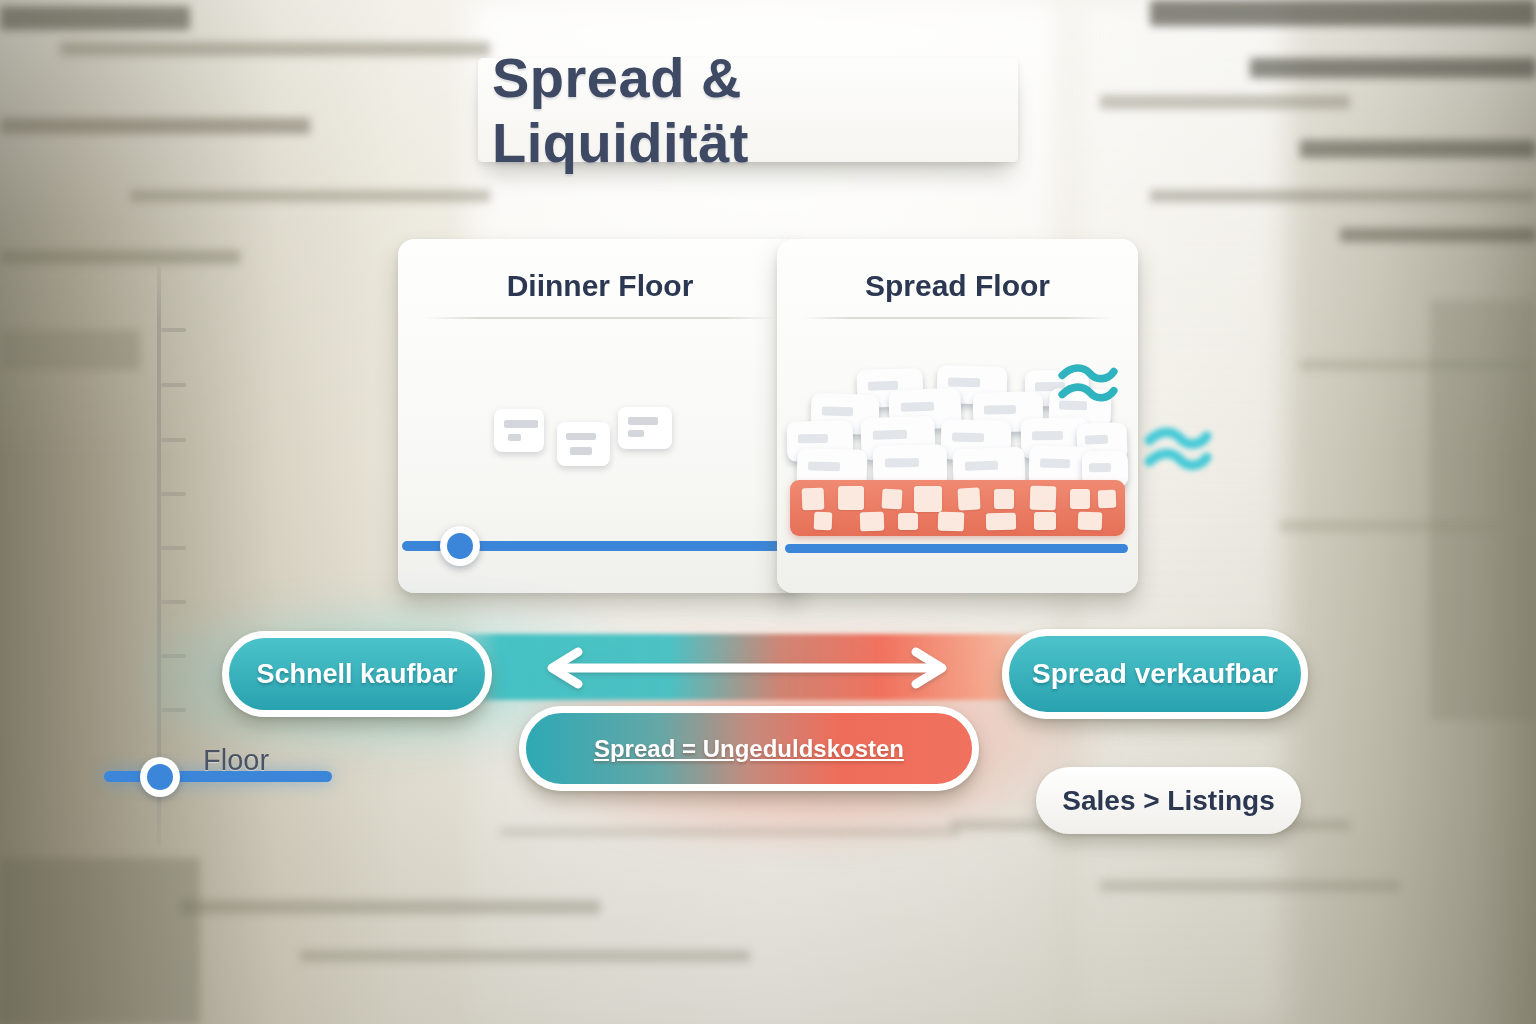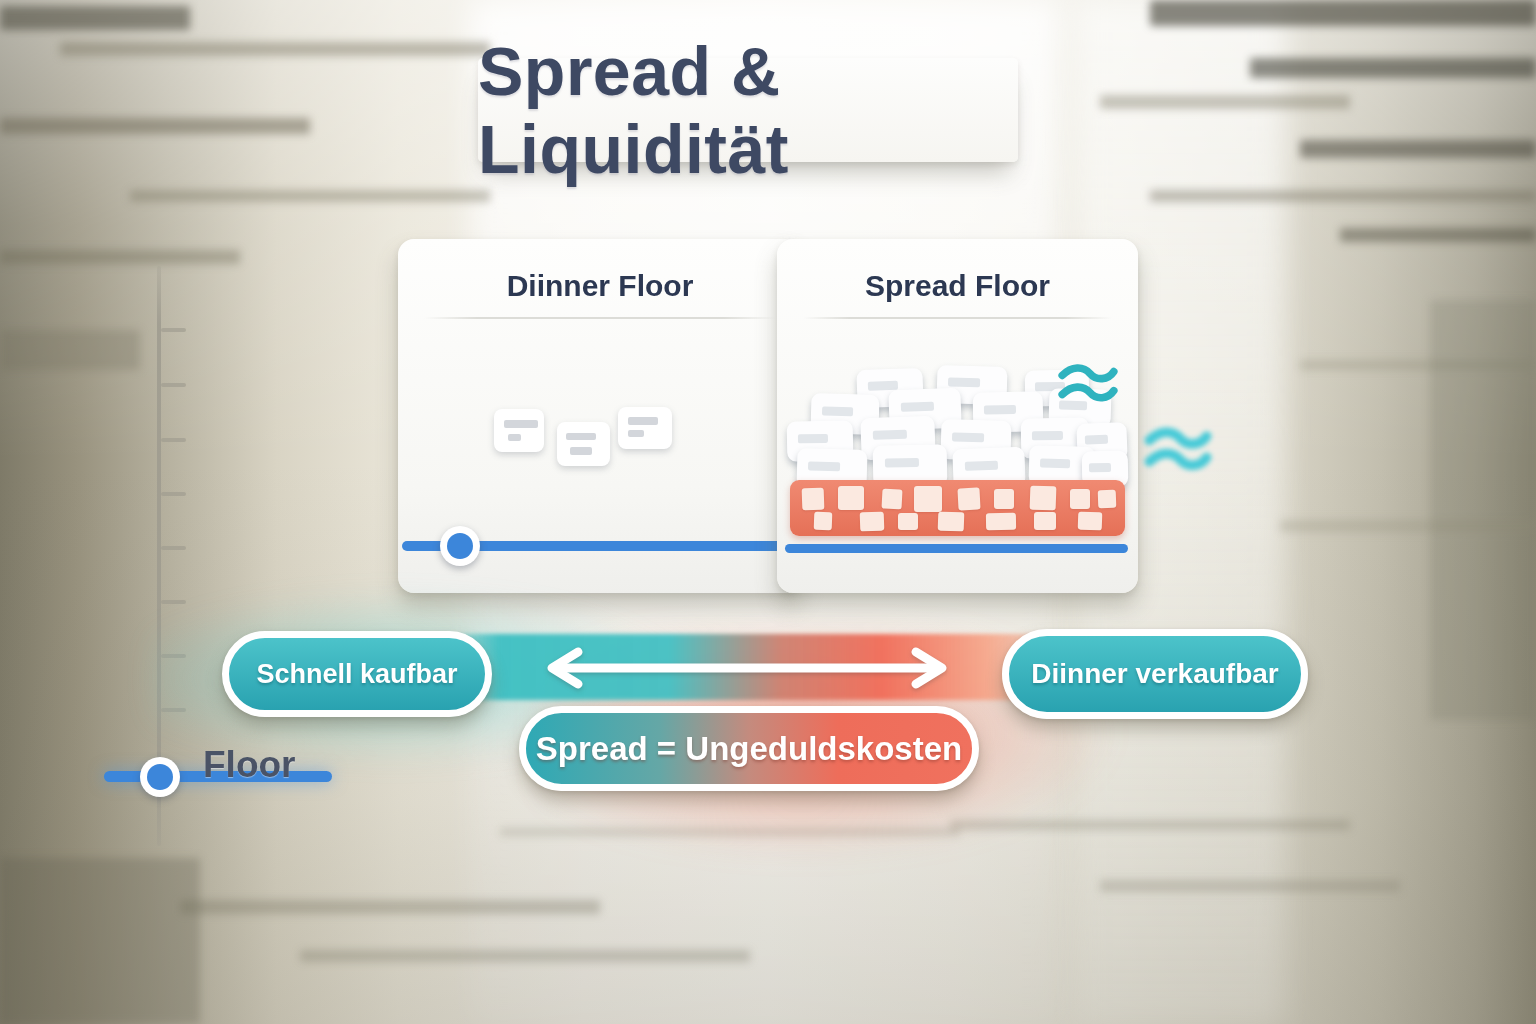--- a/index.html
+++ b/index.html
@@ -38,21 +38,21 @@
   .tick{position:absolute;left:161px;width:25px;height:4px;background:rgba(158,155,143,.65);border-radius:2px;}
 
   
   .banner{
     position:absolute;left:478px;top:58px;width:540px;height:104px;border-radius:5px;
     background:linear-gradient(180deg,#fdfdfc,#f6f5f1);
     box-shadow:0 18px 22px -8px rgba(80,78,64,.30), 0 3px 6px rgba(80,78,64,.12);
     display:flex;align-items:center;justify-content:center;
   }
   .banner h1{
-    margin:0;font-size:68px;font-weight:600;letter-spacing:.5px;
+    margin:14px;font-size:56px;font-weight:600;letter-spacing:.5px;
     color:var(--title-ink,#3e4963);
     text-shadow:0 2px 2px rgba(130,130,150,.25);
   }
 
   
   .card{
     position:absolute;top:239px;height:354px;border-radius:16px;
     background:linear-gradient(180deg,#fefefd 0%,#f7f7f4 70%,#efefec 100%);
     box-shadow:0 14px 22px rgba(100,98,84,.30), 0 3px 6px rgba(100,98,84,.15);
   }
@@ -119,39 +119,40 @@
   .pill{
     position:absolute;display:flex;align-items:center;justify-content:center;
     border:7px solid #fff;border-radius:999px;
     box-shadow:0 10px 16px rgba(110,105,88,.38),0 2px 4px rgba(110,105,88,.25);
     font-weight:700;color:#fff;white-space:nowrap;
   }
   .pill-teal{background:linear-gradient(180deg,#4cc3ca,#29a2b0);text-shadow:0 2px 3px rgba(10,80,90,.40);}
   .pill-buy{left:222px;top:631px;width:256px;height:72px;font-size:27px;text-align:right;}
   .pill-sell{left:1002px;top:629px;width:292px;height:76px;font-size:28px;}
   .pill-spread{
-    left:519px;top:706px;width:446px;height:71px;font-size:33px;
+    left:519px;top:706px;width:446px;height:71px;font-size:24px;
     background:linear-gradient(90deg,#2ea9b5 0%,#65a7a6 30%,#c48b7e 50%,#ee6d5a 70%,#f0715e 100%);
     text-shadow:0 2px 3px rgba(120,50,40,.40);
+    text-decoration:underline;
   }
   .pill-sales{
     left:1036px;top:767px;width:265px;height:67px;font-size:28px;font-weight:600;
     border:none;background:linear-gradient(180deg,#ffffff,#f0efeb);
     color:var(--navy,#2c3852);text-shadow:none;
     box-shadow:0 10px 16px rgba(110,105,88,.35),0 2px 4px rgba(110,105,88,.2);
   }
 
   
   .floor-line{
     position:absolute;left:104px;top:771px;width:228px;height:11px;border-radius:6px;
     background:var(--blue,#3c86da);box-shadow:0 0 16px rgba(80,150,220,.55);
   }
   .floor-knob{left:140px;top:757px;}
   .floor-label{
-    position:absolute;left:203px;top:744px;font-size:37px;font-weight:700;
+    position:absolute;left:203px;top:744px;font-size:29px;font-weight:400;
     color:var(--floor-ink,#4a5366);text-shadow:0 1px 1px rgba(255,255,255,.45);
   }
 </style>
 </head>
 <body>
 
 <div class="stage">
 
   <div class="bg-base"></div>
   <div class="bg-band band-center"></div>
@@ -282,24 +283,27 @@
       <line x1="24" y1="22" x2="406" y2="22"></line>
       <polyline points="46,6 20,22 46,38"></polyline>
       <polyline points="384,6 410,22 384,38"></polyline>
     </g>
   </svg>
 
   <div class="pill pill-teal pill-buy">
     <span>Schnell kaufbar</span>
   </div>
   <div class="pill pill-teal pill-sell">
-    <span>Diinner verkaufbar</span>
+    <span>Spread verkaufbar</span>
   </div>
   <div class="pill pill-spread">
     <span>Spread = Ungeduldskosten</span>
+  </div>
+  <div class="pill pill-sales">
+    <span>Sales &gt; Listings</span>
   </div>
 
   <div>
     <div class="floor-line"></div>
     <div class="knob floor-knob"></div>
     <div class="floor-label">Floor</div>
   </div>
 
 </div>
 

